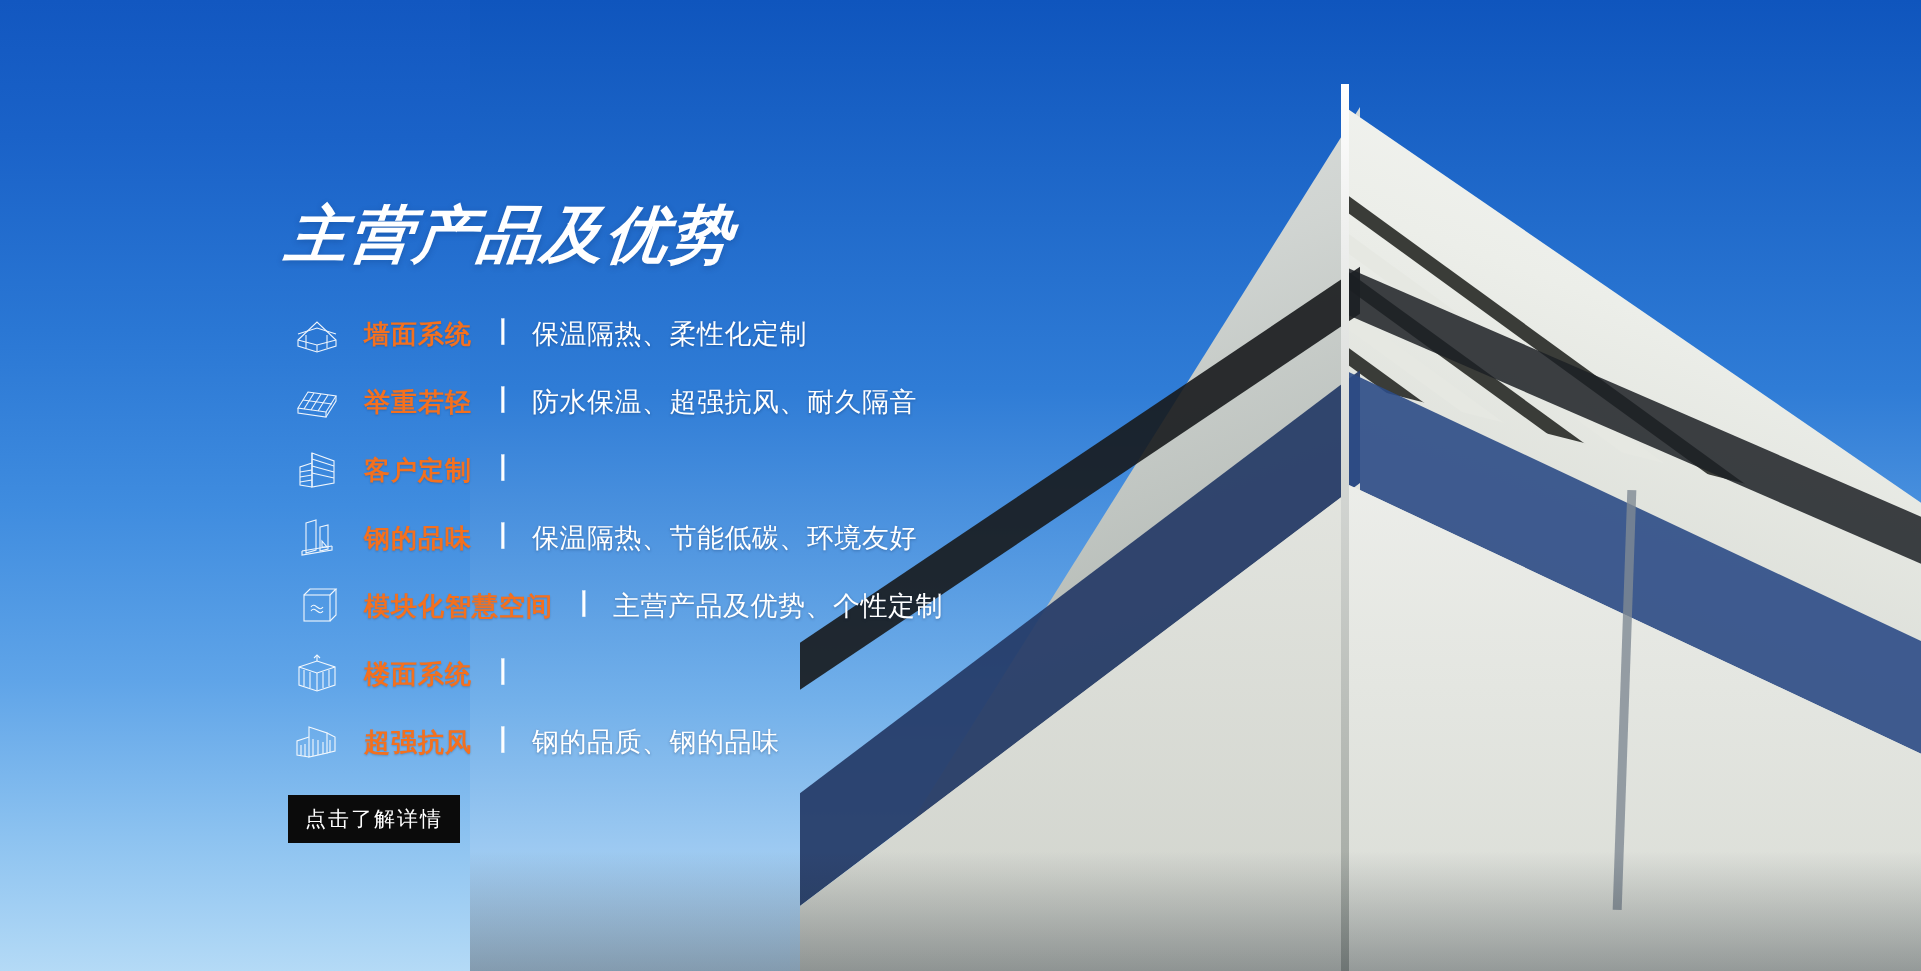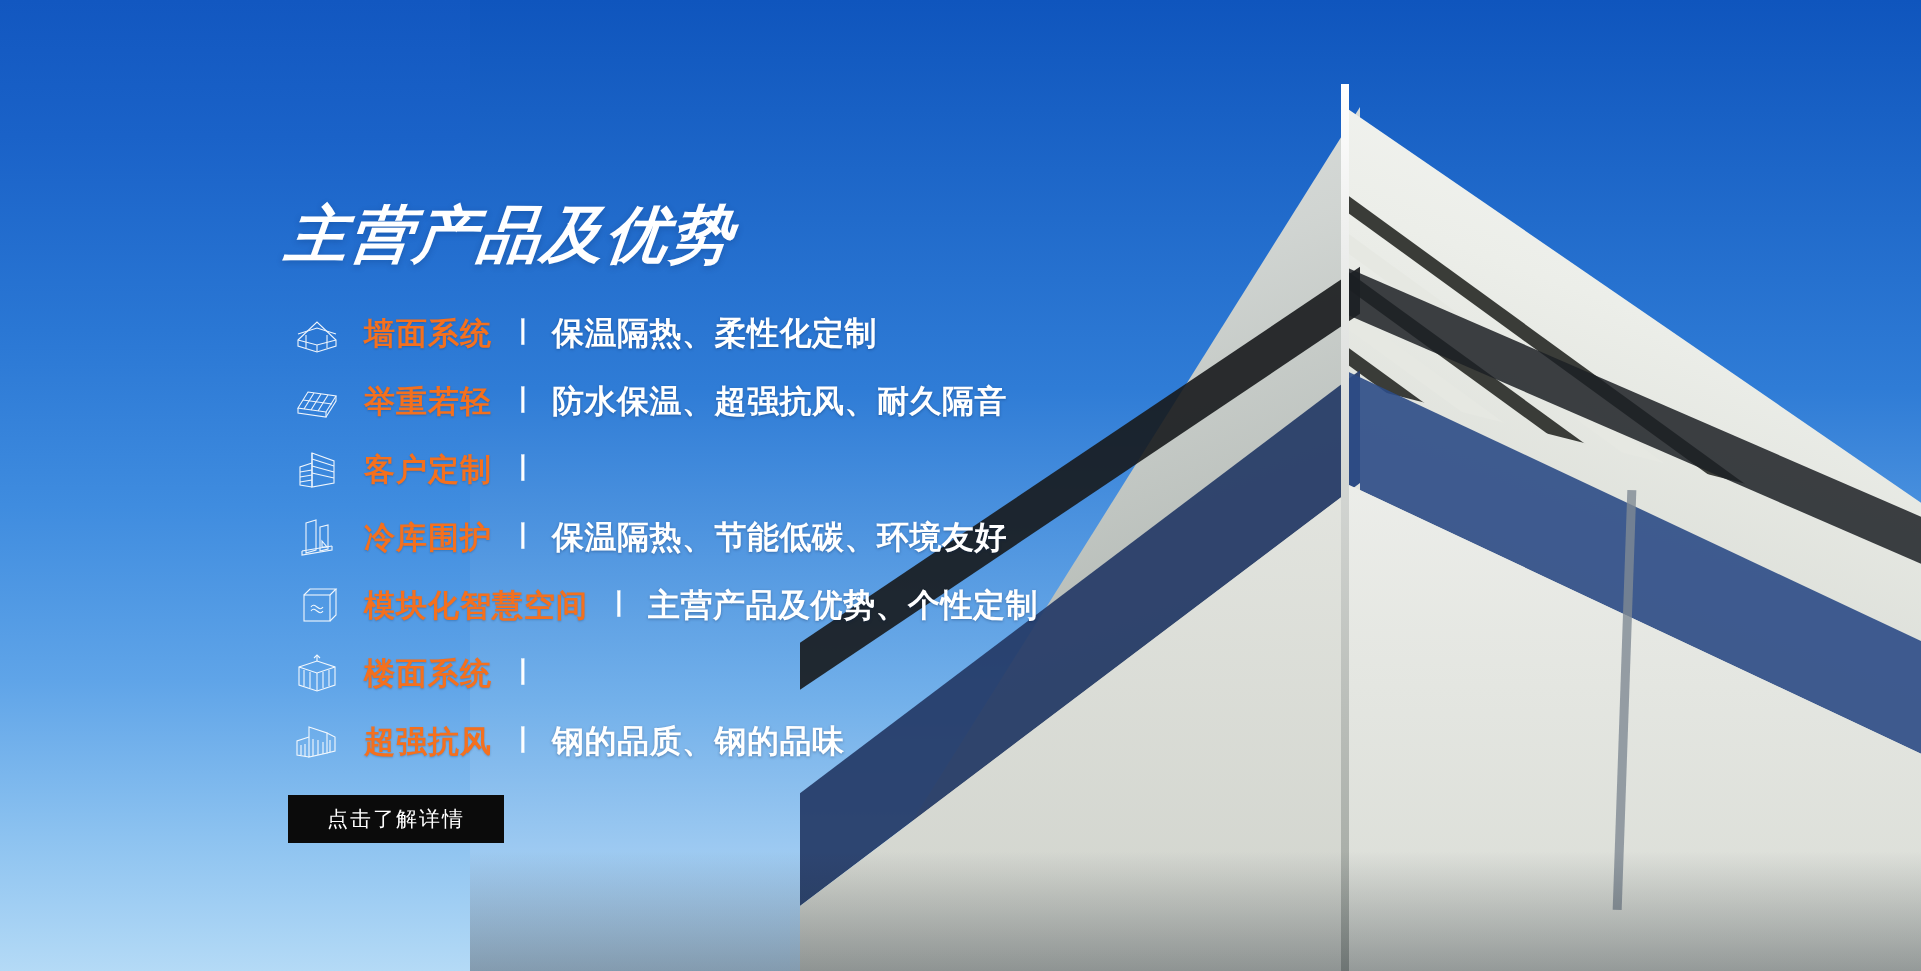--- a/index.html
+++ b/index.html
@@ -126,47 +126,47 @@
     height: 50px;
     flex: 0 0 62px;
     display:flex;
     align-items:center;
     justify-content:center;
     opacity:.92;
   }
   .row-icon svg { display:block; }
   .row-title {
     color: #F4701E;
-    font-size: 31px;
+    font-size: 26px;
     font-weight: 900;
     letter-spacing: 1px;
     margin-left: 16px;
     text-shadow: 0 1px 2px rgba(0,30,70,.22);
   }
   .row-sep {
     color:#ffffff;
     font-size: 27px;
     font-weight: 900;
     margin: 0 15px 0 18px;
     position:relative;
     top:-2px;
   }
   .row-desc {
     color: #ffffff;
-    font-size: 32px;
-    font-weight: 700;
+    font-size: 27px;
+    font-weight: 400;
     letter-spacing: .5px;
     text-shadow: 0 1px 3px rgba(0,30,70,.35);
   }
 
   .cta {
     position: absolute;
     left: 288px;
     top: 795px;
-    width: 216px;
+    width: 172px;
     height: 48px;
     background: #0b0b0b;
     color: #ffffff;
     border: 0;
     font-size: 21px;
     letter-spacing: 2px;
     font-family: "Liberation Sans","DejaVu Sans",sans-serif;
     cursor: pointer;
     display:flex;
     align-items:center;
@@ -277,21 +277,21 @@
       <div class="row">
         <span class="row-icon">
           <svg width="46" height="42" viewBox="0 0 46 42" fill="none" stroke="#ffffff" stroke-width="1.1">
             <path d="M12 6 L22 3 L22 33 L12 36 Z"></path>
             <path d="M26 10 L34 8 L34 32 L26 34 Z"></path>
             <path d="M8 34 L8 38 L38 33 L38 29"></path>
             <path d="M8 34 L38 29"></path>
             <path d="M28 24 L33 30 L28 30 Z"></path>
           </svg>
         </span>
-        <span class="row-title">冷库围护</span>
+        <span class="row-title">钢的品味</span>
         <span class="row-sep">丨</span>
         <span class="row-desc">保温隔热、节能低碳、环境友好</span>
       </div>
 
       <div class="row">
         <span class="row-icon">
           <svg width="44" height="42" viewBox="0 0 44 42" fill="none" stroke="#ffffff" stroke-width="1.1">
             <rect x="9" y="10" width="26" height="26"></rect>
             <path d="M9 10 L15 4 L41 4 L35 10"></path>
             <path d="M35 36 L41 30 L41 4"></path>

